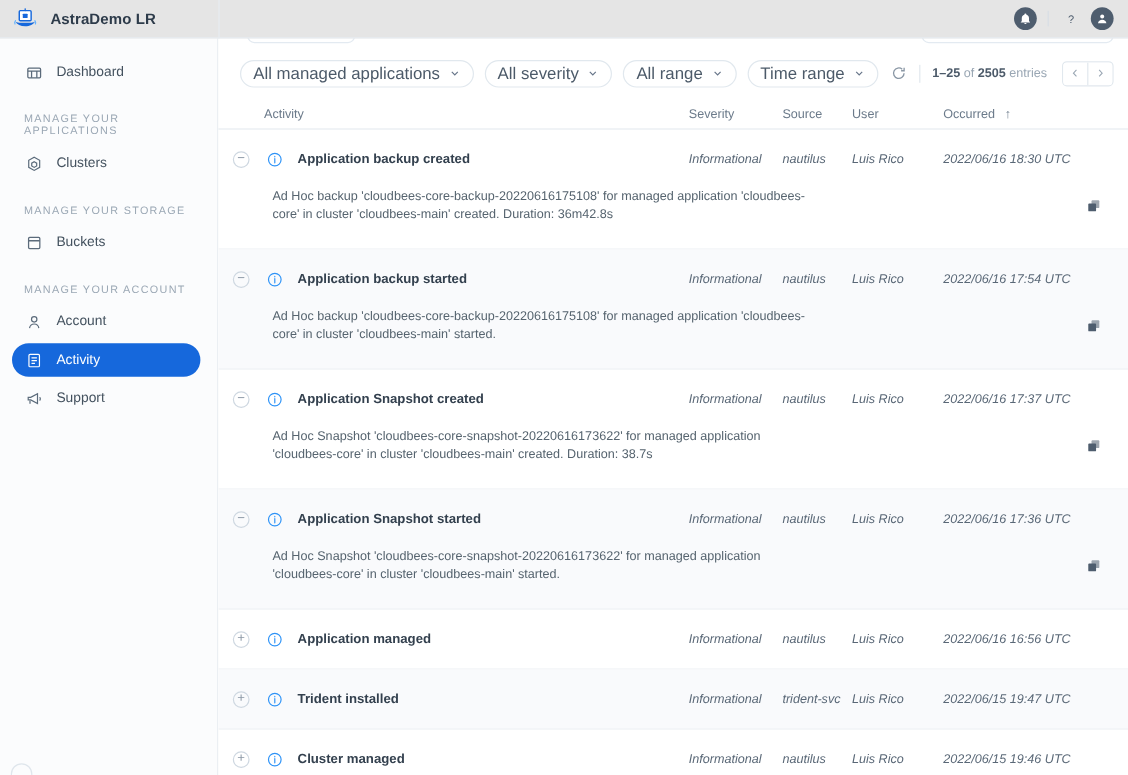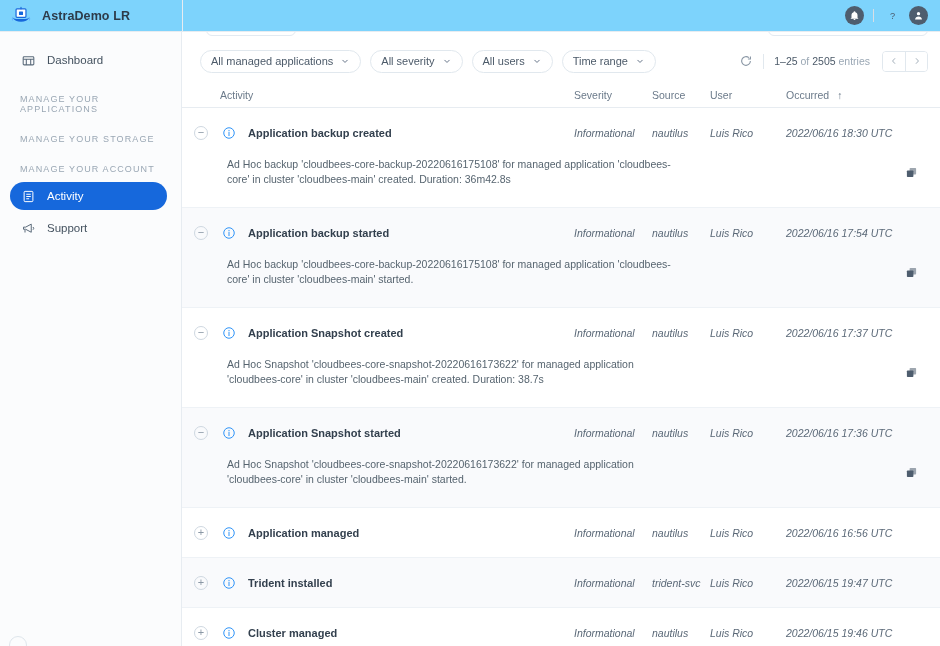--- a/index.html
+++ b/index.html
@@ -8,21 +8,21 @@
     font-family: "Liberation Sans", sans-serif;
     background: #ffffff;
     overflow: hidden;
     color: #3b4a5a;
   }
   .app { display: flex; width: 940px; height: 646px; position: relative; }
 
   
   .topbar {
     position: absolute; top: 0; left: 0; width: 940px; height: 32px;
-    background: #7dd3fc; border-bottom: 1px solid #e7ecf1;
+    background: #e5e5e5; border-bottom: 1px solid #e7ecf1;
     display: flex; align-items: center; z-index: 20;
   }
   .brand { display: flex; align-items: center; width: 182px; height: 32px; padding-left: 10px; }
   .brand-logo { width: 22px; height: 22px; flex: 0 0 22px; }
   .brand-name { font-size: 12.5px; font-weight: bold; color: #2d3b4a; margin-left: 10px; letter-spacing: .1px; }
   .brand-divider { width: 1px; height: 32px; background: #e7ecf1; }
   .topbar-spacer { flex: 1; }
   .topbar-actions { display: flex; align-items: center; gap: 7px; padding-right: 12px; }
   .icon-btn {
     width: 19px; height: 19px; border-radius: 50%;
@@ -70,28 +70,28 @@
     border: 1px solid #e3eaf1; border-radius: 0 0 6px 6px; background: #fff;
   }
 
   .filterbar {
     position: absolute; top: 12px; left: 0; width: 758px; height: 34px;
     display: flex; align-items: center; padding: 0 12px 0 18px;
   }
   .chip {
     height: 23px; border: 1px solid #e1e8ee; border-radius: 12px; background: #ffffff;
     display: inline-flex; align-items: center; padding: 0 10px; margin-right: 9px;
-    font-size: 11px; color: #4c5a69; white-space: nowrap;
+    font-size: 14px; color: #4c5a69; white-space: nowrap;
   }
   .chip .chev { margin-left: 7px; display: flex; align-items: center; color: #68768a; }
   .filter-spacer { flex: 1; }
   .refresh-btn { width: 18px; height: 18px; display: flex; align-items: center; justify-content: center; color: #8a97a5; margin-right: 8px; }
   .pg-div { width: 1px; height: 15px; background: #e1e8ee; margin-right: 10px; }
   .entries { font-size: 10.5px; color: #9aa7b4; margin-right: 12px; white-space: nowrap; }
-  .entries b { color: #4c5a69; font-weight: normal; }
+  .entries b { color: #4c5a69; font-weight: bold; }
   .pager { display: flex; height: 21px; border: 1px solid #e1e8ee; border-radius: 4px; overflow: hidden; }
   .pager .pbtn { width: 22px; display: flex; align-items: center; justify-content: center; color: #9aa7b4; background: #fff; }
   .pager .pbtn + .pbtn { border-left: 1px solid #e1e8ee; }
 
   
   .thead {
     position: absolute; top: 50px; left: 0; width: 758px; height: 26px;
     display: flex; align-items: center; border-bottom: 1px solid #e7ecf1;
     font-size: 10.5px; color: #6b7a8a;
   }
@@ -175,26 +175,53 @@
           <rect x="3.5" y="6" width="17" height="13" rx="1.5"></rect>
           <path d="M3.5 10h17M8.5 10v9M15.5 10v9"></path>
         </svg>
       </span>
       <span class="nav-lbl">Dashboard</span>
     </div>
 
     <div class="nav-group">MANAGE YOUR APPLICATIONS</div>
 
 
+    <div class="nav-item">
+      <span class="nav-ico">
+        <svg viewBox="0 0 24 24" width="15" height="15" fill="none" stroke="currentColor" stroke-width="1.6">
+          <path d="M12 3.2l7.3 4.1v9.4L12 20.8l-7.3-4.1V7.3z"></path>
+          <path d="M12 9.2l3.3 1.9v3.8L12 16.8l-3.3-1.9v-3.8z"></path>
+        </svg>
+      </span>
+      <span class="nav-lbl">Clusters</span>
+    </div>
 
     <div class="nav-group">MANAGE YOUR STORAGE</div>
 
+    <div class="nav-item">
+      <span class="nav-ico">
+        <svg viewBox="0 0 24 24" width="15" height="15" fill="none" stroke="currentColor" stroke-width="1.7">
+          <rect x="4.5" y="4.5" width="15" height="15" rx="1.5"></rect>
+          <path d="M4.5 9h15"></path>
+        </svg>
+      </span>
+      <span class="nav-lbl">Buckets</span>
+    </div>
 
     <div class="nav-group">MANAGE YOUR ACCOUNT</div>
 
+    <div class="nav-item">
+      <span class="nav-ico">
+        <svg viewBox="0 0 24 24" width="15" height="15" fill="none" stroke="currentColor" stroke-width="1.6">
+          <circle cx="12" cy="8.2" r="3.6"></circle>
+          <path d="M5.8 20c.5-3.6 3.2-5.6 6.2-5.6s5.7 2 6.2 5.6"></path>
+        </svg>
+      </span>
+      <span class="nav-lbl">Account</span>
+    </div>
 
     <div class="nav-item active">
       <span class="nav-ico">
         <svg viewBox="0 0 24 24" width="15" height="15" fill="none" stroke="currentColor" stroke-width="1.6">
           <rect x="5" y="3.8" width="14" height="16.4" rx="1.5"></rect>
           <path d="M8.4 8.4h7.2M8.4 12h7.2M8.4 15.6h4.6"></path>
         </svg>
       </span>
       <span class="nav-lbl">Activity</span>
     </div>
@@ -228,21 +255,21 @@
       </div>
       <div class="chip">
         <span>All severity</span>
         <span class="chev">
           <svg viewBox="0 0 24 24" width="10" height="10" fill="none" stroke="currentColor" stroke-width="2.4">
               <path d="M6 9.5l6 6 6-6"></path>
             </svg>
         </span>
       </div>
       <div class="chip">
-        <span>All users</span>
+        <span>All range</span>
         <span class="chev">
           <svg viewBox="0 0 24 24" width="10" height="10" fill="none" stroke="currentColor" stroke-width="2.4">
               <path d="M6 9.5l6 6 6-6"></path>
             </svg>
         </span>
       </div>
       <div class="chip">
         <span>Time range</span>
         <span class="chev">
           <svg viewBox="0 0 24 24" width="10" height="10" fill="none" stroke="currentColor" stroke-width="2.4">

